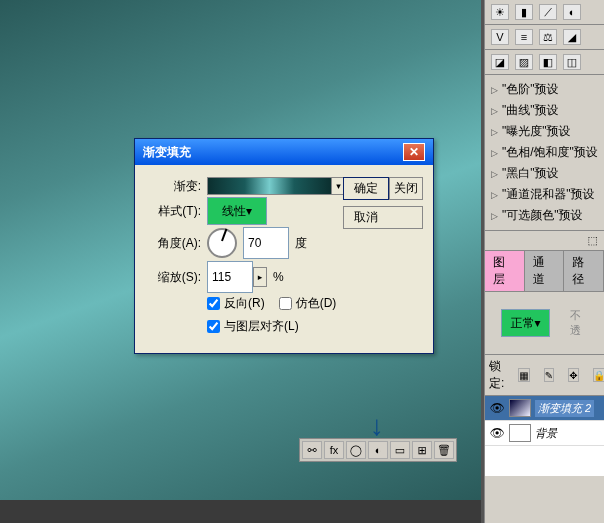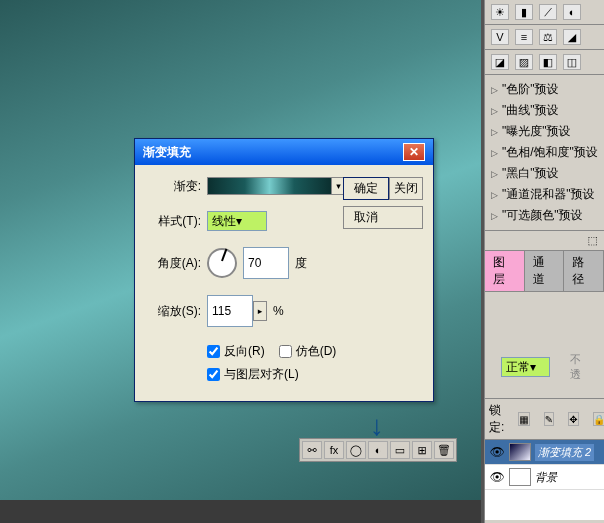--- a/index.html
+++ b/index.html
@@ -7,25 +7,25 @@
 
 .canvas-area { position: absolute; left: 0; top: 0; width: 481px; height: 500px; background: linear-gradient(160deg, #2a5a5a 0%, #4a8a8a 30%, #6ababa 50%, #4a8a8a 70%, #2a5a5a 100%); }
 .canvas-border { position: absolute; left: 0; top: 500px; width: 481px; height: 23px; background: #3a3a3a; }
 
 
 .dialog { position: absolute; left: 134px; top: 138px; width: 300px; background: #ece9d8; border: 1px solid #0a246a; box-shadow: 2px 2px 4px rgba(0,0,0,0.3); }
 .dialog-title { height: 26px; background: linear-gradient(to bottom, #3d95ff 0%, #0053e1 100%); color: #fff; padding: 4px 8px; display: flex; align-items: center; justify-content: space-between; }
 .dialog-title span { font-weight: bold; color: #fff; }
 .dialog-close { width: 22px; height: 18px; background: linear-gradient(to bottom, #e67454 0%, #c73922 100%); border: 1px solid #fff; display: flex; align-items: center; justify-content: center; color: #fff; font-weight: bold; cursor: pointer; }
 .dialog-body { padding: 12px 10px; position: relative; }
-.dialog-row { display: flex; align-items: center; margin-bottom: 16px; }
+.dialog-row { display: flex; align-items: center; margin-bottom: 2px; }
 .dialog-row label { width: 56px; text-align: right; margin-right: 6px; }
 .gradient-preview { width: 125px; height: 18px; border: 1px solid #888; background: linear-gradient(to right, #0b2f2f 0%, #1a5a5a 30%, #7cc 50%, #1a5a5a 70%, #0b2f2f 100%); cursor: pointer; }
 .grad-arrow { width: 14px; height: 18px; border: 1px solid #888; border-left: none; background: #ece9d8; display: flex; align-items: center; justify-content: center; font-size: 9px; cursor: pointer; }
-.style-select { width: 60px; height: 20px; border: 1px solid #7f9db9; background: #bef264; padding: 0 4px; display: flex; align-items: center; justify-content: flex-start; cursor: pointer; }
+.style-select { width: 60px; height: 28px; border: 1px solid #7f9db9; background: #22c55e; padding: 0 4px; display: flex; align-items: center; justify-content: center; cursor: pointer; }
 .angle-dial { width: 30px; height: 30px; border: 2px solid #888; border-radius: 50%; background: #fff; position: relative; margin-right: 6px; }
 .angle-dial::after { content: ''; position: absolute; width: 13px; height: 2px; background: #000; left: 13px; top: 10px; transform-origin: left center; transform: rotate(-70deg); }
 .num-input { width: 46px; height: 32px; border: 1px solid #7f9db9; background: #fff; padding: 0 4px; }
 .num-arrow { width: 14px; height: 20px; border: 1px solid #888; background: #ece9d8; display: flex; align-items: center; justify-content: center; font-size: 9px; cursor: pointer; }
 .unit { margin-left: 6px; }
 .checkbox-row { display: flex; align-items: center; margin-left: 62px; margin-bottom: 6px; gap: 14px; }
 .cb { display: flex; align-items: center; gap: 4px; }
 .cb input { width: 13px; height: 13px; }
 
 .dialog-buttons { position: absolute; right: 10px; top: 12px; display: flex; flex-direction: column; gap: 6px; }
@@ -42,21 +42,21 @@
 .presets { padding: 4px 2px; border-bottom: 1px solid #888; }
 .preset-row { display: flex; align-items: center; padding: 2px 4px; cursor: pointer; gap: 4px; }
 .tri { font-size: 9px; color: #555; }
 
 .panel-resize { height: 20px; background: #d4d0c8; border-bottom: 1px solid #888; display: flex; align-items: center; justify-content: flex-end; padding-right: 6px; }
 
 .tabs { display: flex; background: #b0b0b0; border-bottom: 1px solid #888; }
 .tab { padding: 3px 8px; background: #f9a8d4; border-right: 1px solid #888; cursor: pointer; }
 .tab.inactive { background: #b8b8b8; }
 
-.layer-opts { padding: 16px; display: flex; align-items: center; gap: 20px; border-bottom: 1px solid #888; margin-top: 44px; }
+.layer-opts { padding: 16px; display: flex; align-items: center; gap: 20px; border-bottom: 1px solid #888; }
 .layer-lock { padding: 3px 4px; display: flex; align-items: center; gap: 14px; border-bottom: 1px solid #888; font-size: 11px; }
 .lock-ic { width: 14px; height: 14px; border: 1px solid #aaa; display: flex; align-items: center; justify-content: center; font-size: 10px; cursor: pointer; }
 
 .layer-list { background: #fff; height: 80px; }
 .layer-item { display: flex; align-items: center; padding: 3px 4px; border-bottom: 1px solid #ddd; gap: 4px; }
 .layer-item.sel { background: #3d6ea5; }
 .layer-item.sel .layer-label { color: #fff; background: #5a8ac5; padding: 1px 3px; }
 .vis { width: 16px; height: 14px; display: flex; align-items: center; justify-content: center; cursor: pointer; }
 .thumb { width: 22px; height: 18px; border: 1px solid #888; }
 .thumb.grad { background: linear-gradient(135deg, #003 0%, #eef 100%); }

